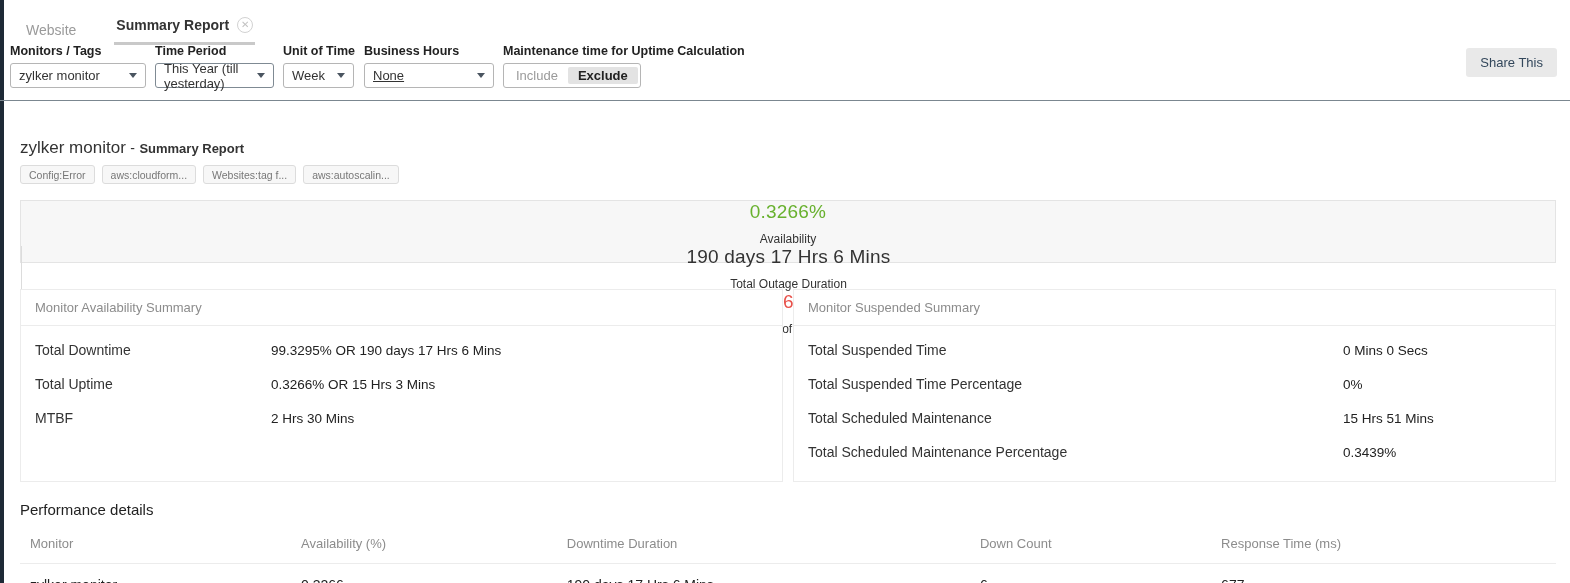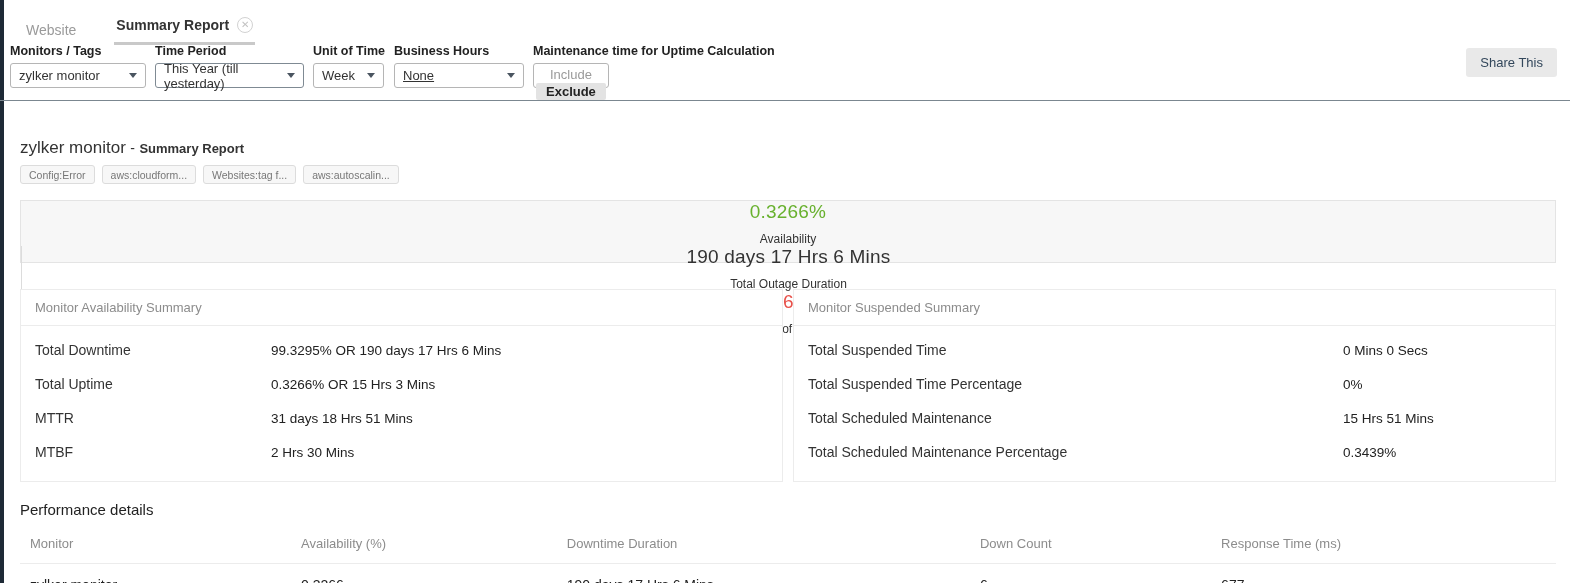--- a/index.html
+++ b/index.html
@@ -50,27 +50,27 @@
     justify-content: space-between; padding: 0 8px;
     font-size: 13px; color: #333; cursor: pointer;
   }
   .select.focused { border-color: #7f8a93; }
   .caret {
     width: 0; height: 0; margin-left: 8px;
     border-left: 4px solid transparent; border-right: 4px solid transparent;
     border-top: 5px solid #4a5560;
   }
   .w-monitors { width: 136px; }
-  .w-period  { width: 149px; }
+  .w-period  { width: 119px; }
   .w-unit    { width: 71px; }
   .w-bh      { width: 130px; text-decoration: underline; }
   .toggle {
     height: 25px; border: 1px solid #b5b5b5; border-radius: 3px;
     display: inline-flex; align-items: center; background: #fff;
-    padding: 2px; font-size: 13px; flex-direction: column;
+    padding: 2px; font-size: 13px;
   }
   .toggle .opt { padding: 1px 10px; color: #9a9a9a; cursor: pointer; border-radius: 2px; }
   .toggle .opt.selected { background: #e3e3e3; color: #222; font-weight: 700; }
   .share-btn {
     position: absolute; right: 13px; top: 12px;
     background: #e9e9e9; border: none; border-radius: 3px;
     padding: 7px 14px; font-size: 13px; color: #33475b;
     font-family: "Liberation Sans", sans-serif; cursor: pointer;
   }
   
@@ -212,24 +212,20 @@
     <div class="panel left">
       <div class="panel-header">Monitor Availability Summary</div>
       <div class="panel-body">
         <div class="prow">
           <span class="plabel">Total Downtime</span>
           <span class="pvalue">99.3295% OR 190 days 17 Hrs 6 Mins</span>
         </div>
         <div class="prow">
           <span class="plabel">Total Uptime</span>
           <span class="pvalue">0.3266% OR 15 Hrs 3 Mins</span>
-        </div>
-        <div class="prow">
-          <span class="plabel">MTTR</span>
-          <span class="pvalue">31 days 18 Hrs 51 Mins</span>
         </div>
         <div class="prow">
           <span class="plabel">MTBF</span>
           <span class="pvalue">2 Hrs 30 Mins</span>
         </div>
       </div>
     </div>
     <div class="panel right">
       <div class="panel-header">Monitor Suspended Summary</div>
       <div class="panel-body">

